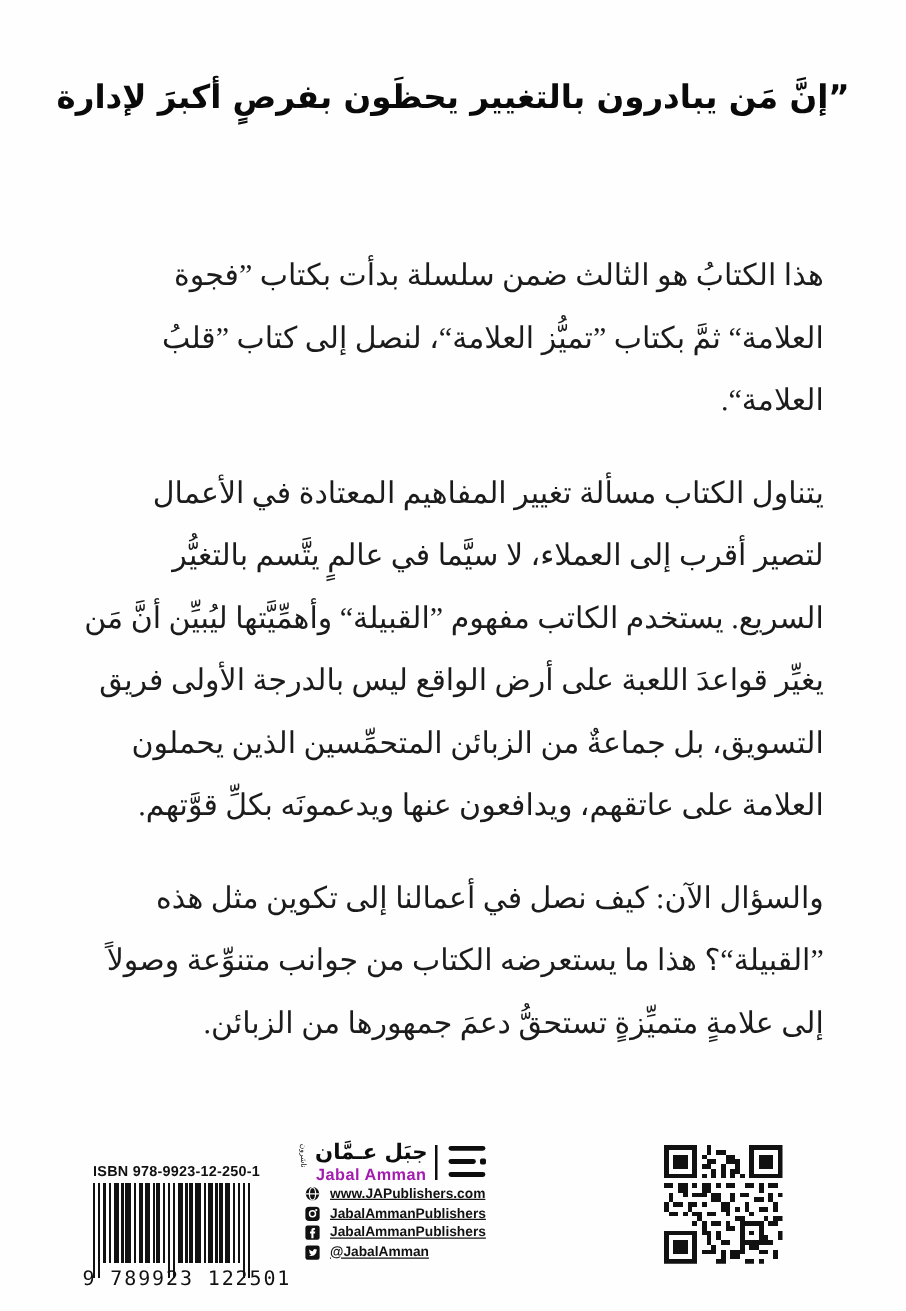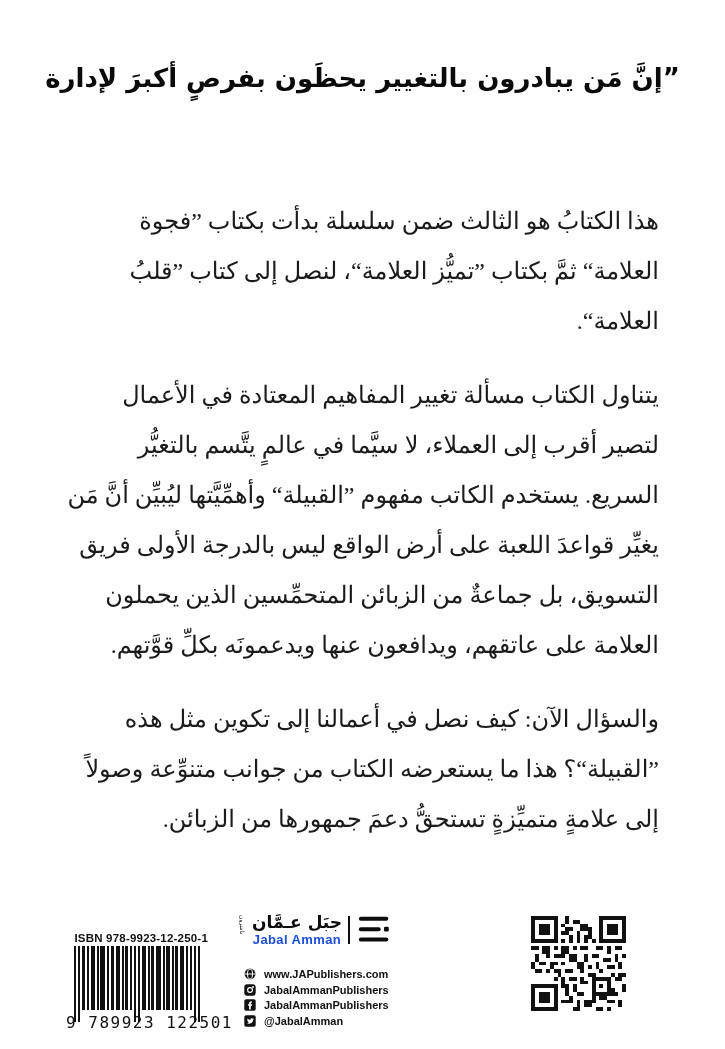--- a/index.html
+++ b/index.html
@@ -32,24 +32,24 @@
   .bars{display:block;margin:2px auto 0;}
   .digits{font-family:"DejaVu Sans Mono",monospace;font-size:16px;letter-spacing:1.5px;
           margin-top:-13px;color:#111;white-space:nowrap;}
   
   .pub{position:absolute;left:239px;top:6px;display:flex;align-items:center;gap:6px;}
   .seal{writing-mode:vertical-rl;font-size:6px;line-height:7px;letter-spacing:-1px;
         color:#111;height:30px;overflow:hidden;}
   .pub-names{display:flex;flex-direction:column;align-items:center;line-height:1;text-align:center;}
   .pub-ar{font-size:17px;font-weight:700;color:#0d0d0d;direction:rtl;}
   .pub-en{font-family:"Liberation Sans",sans-serif;font-size:13px;font-weight:700;
-          letter-spacing:.4px;color:#1d4ed8;margin-top:2px;}
+          letter-spacing:.4px;color:#a21caf;margin-top:2px;}
   .pub-divider{width:1.5px;height:28px;background:#0d0d0d;}
   
-  .social{position:absolute;left:244px;top:59px;}
+  .social{position:absolute;left:244px;top:40px;text-decoration:underline;}
   .social-row{display:flex;align-items:center;gap:8px;height:14px;margin-bottom:1.5px;}
   .social-row svg{flex:0 0 auto;display:block;}
   .social-label{font-family:"Liberation Sans",sans-serif;font-size:11px;font-weight:700;
                 color:#111;white-space:nowrap;}
   
   .qr{position:absolute;left:531px;top:8px;}
 </style>
 </head>
 <body>
 

